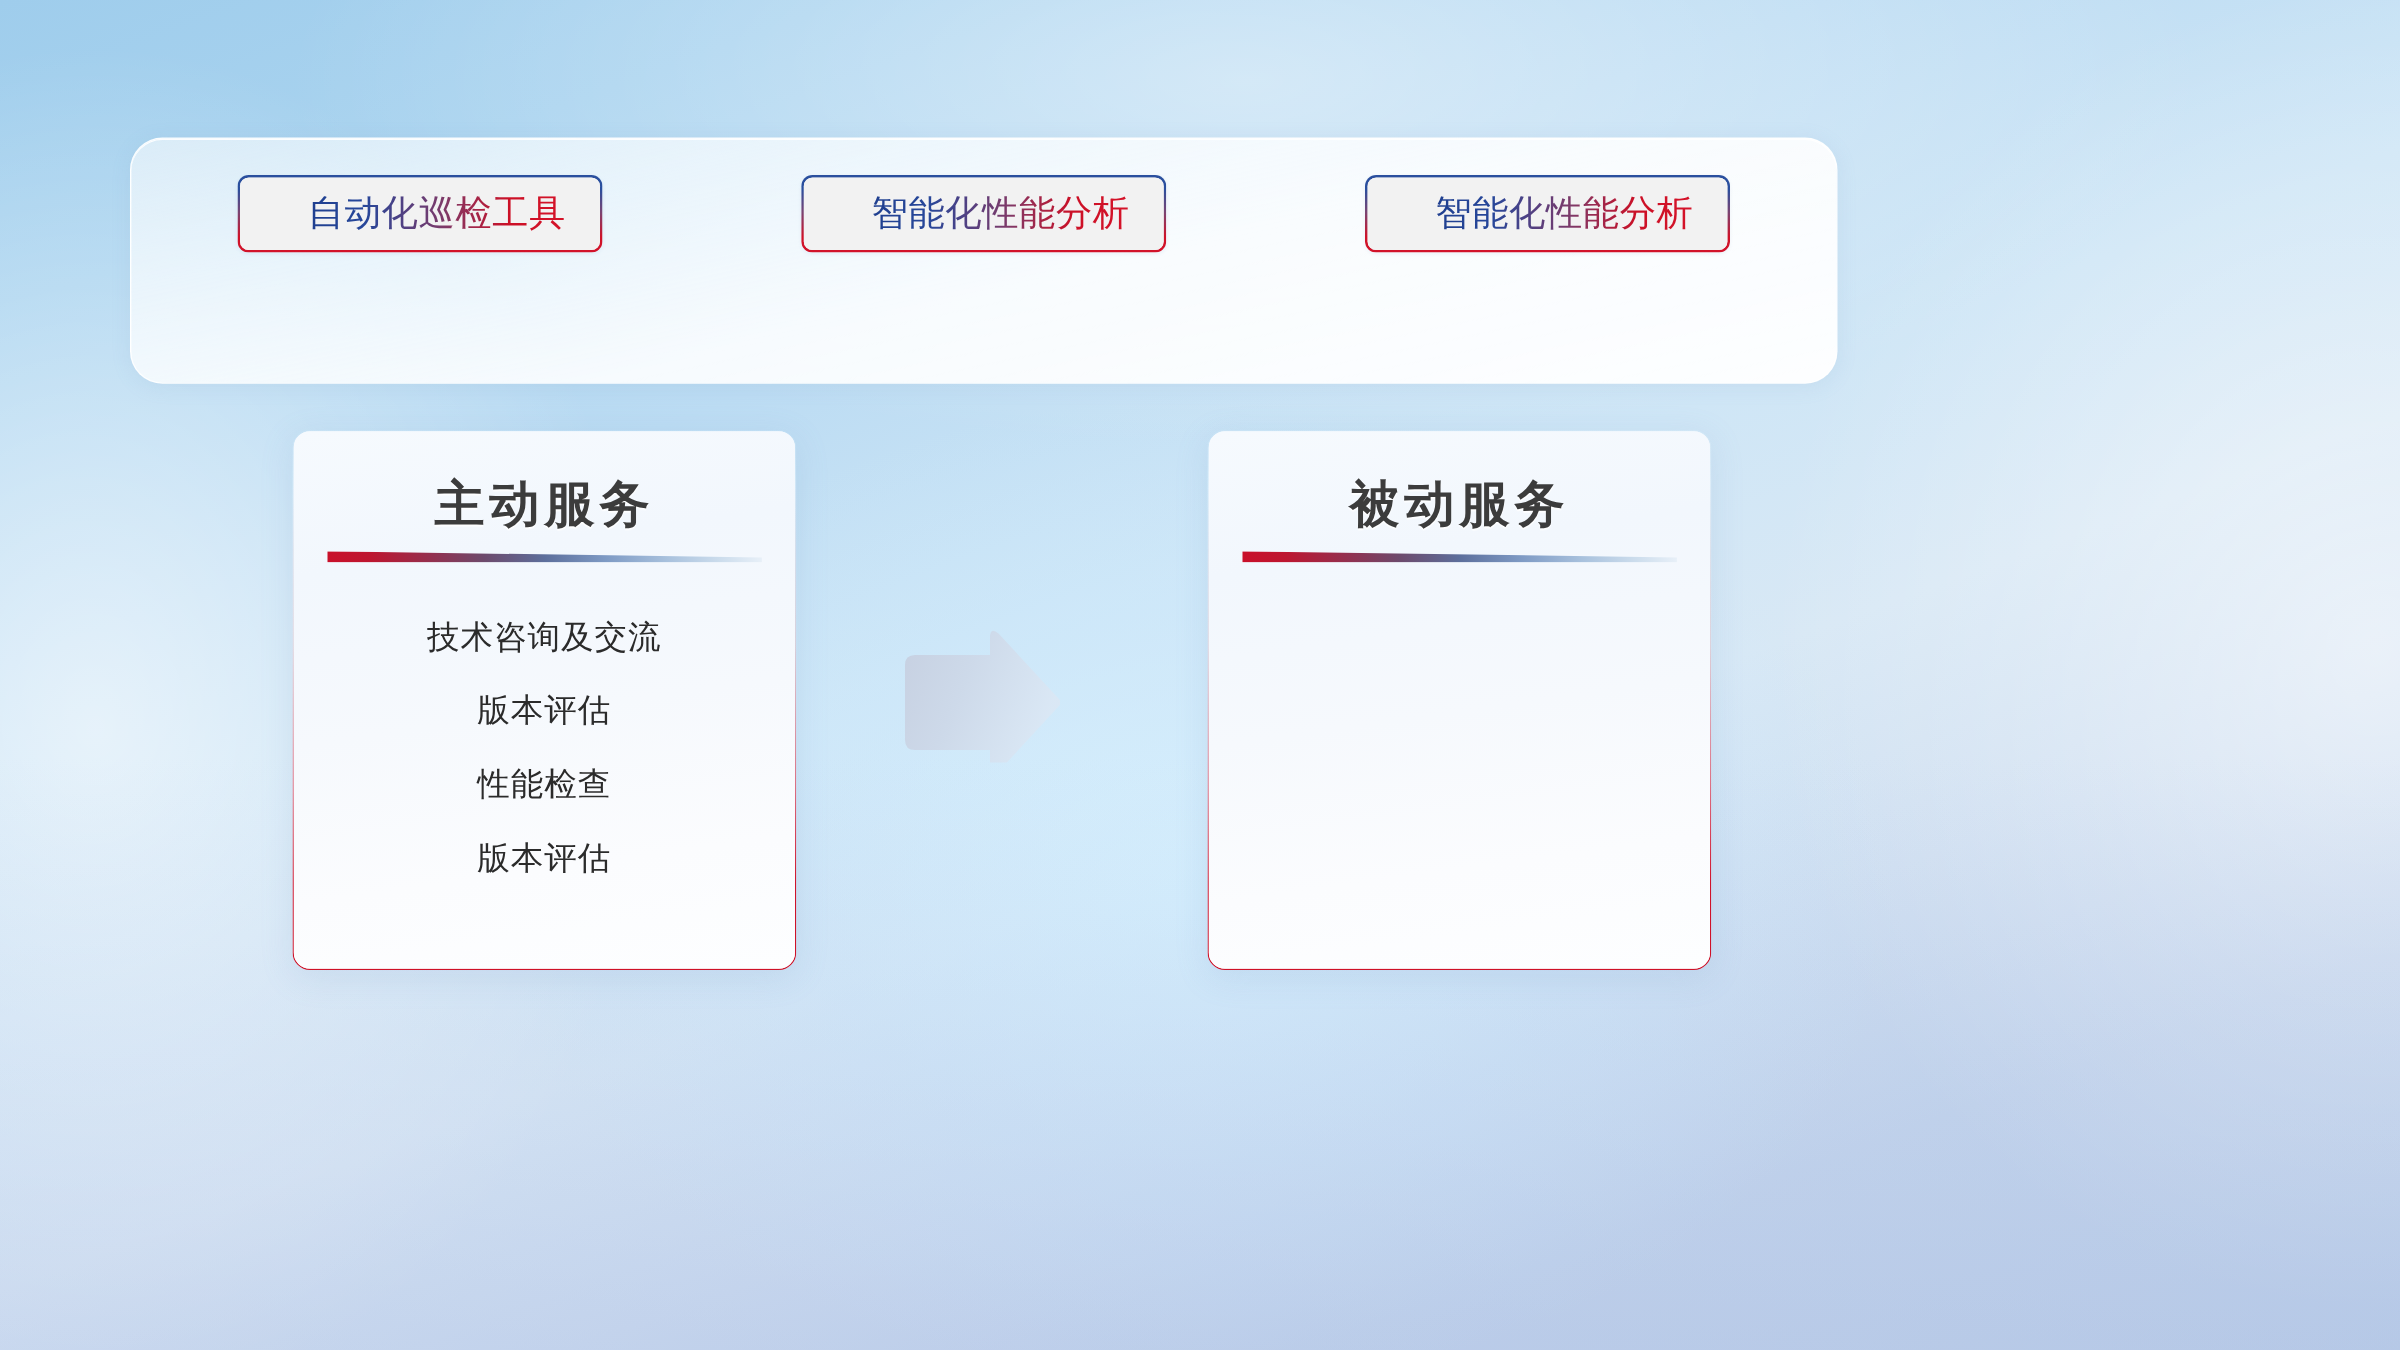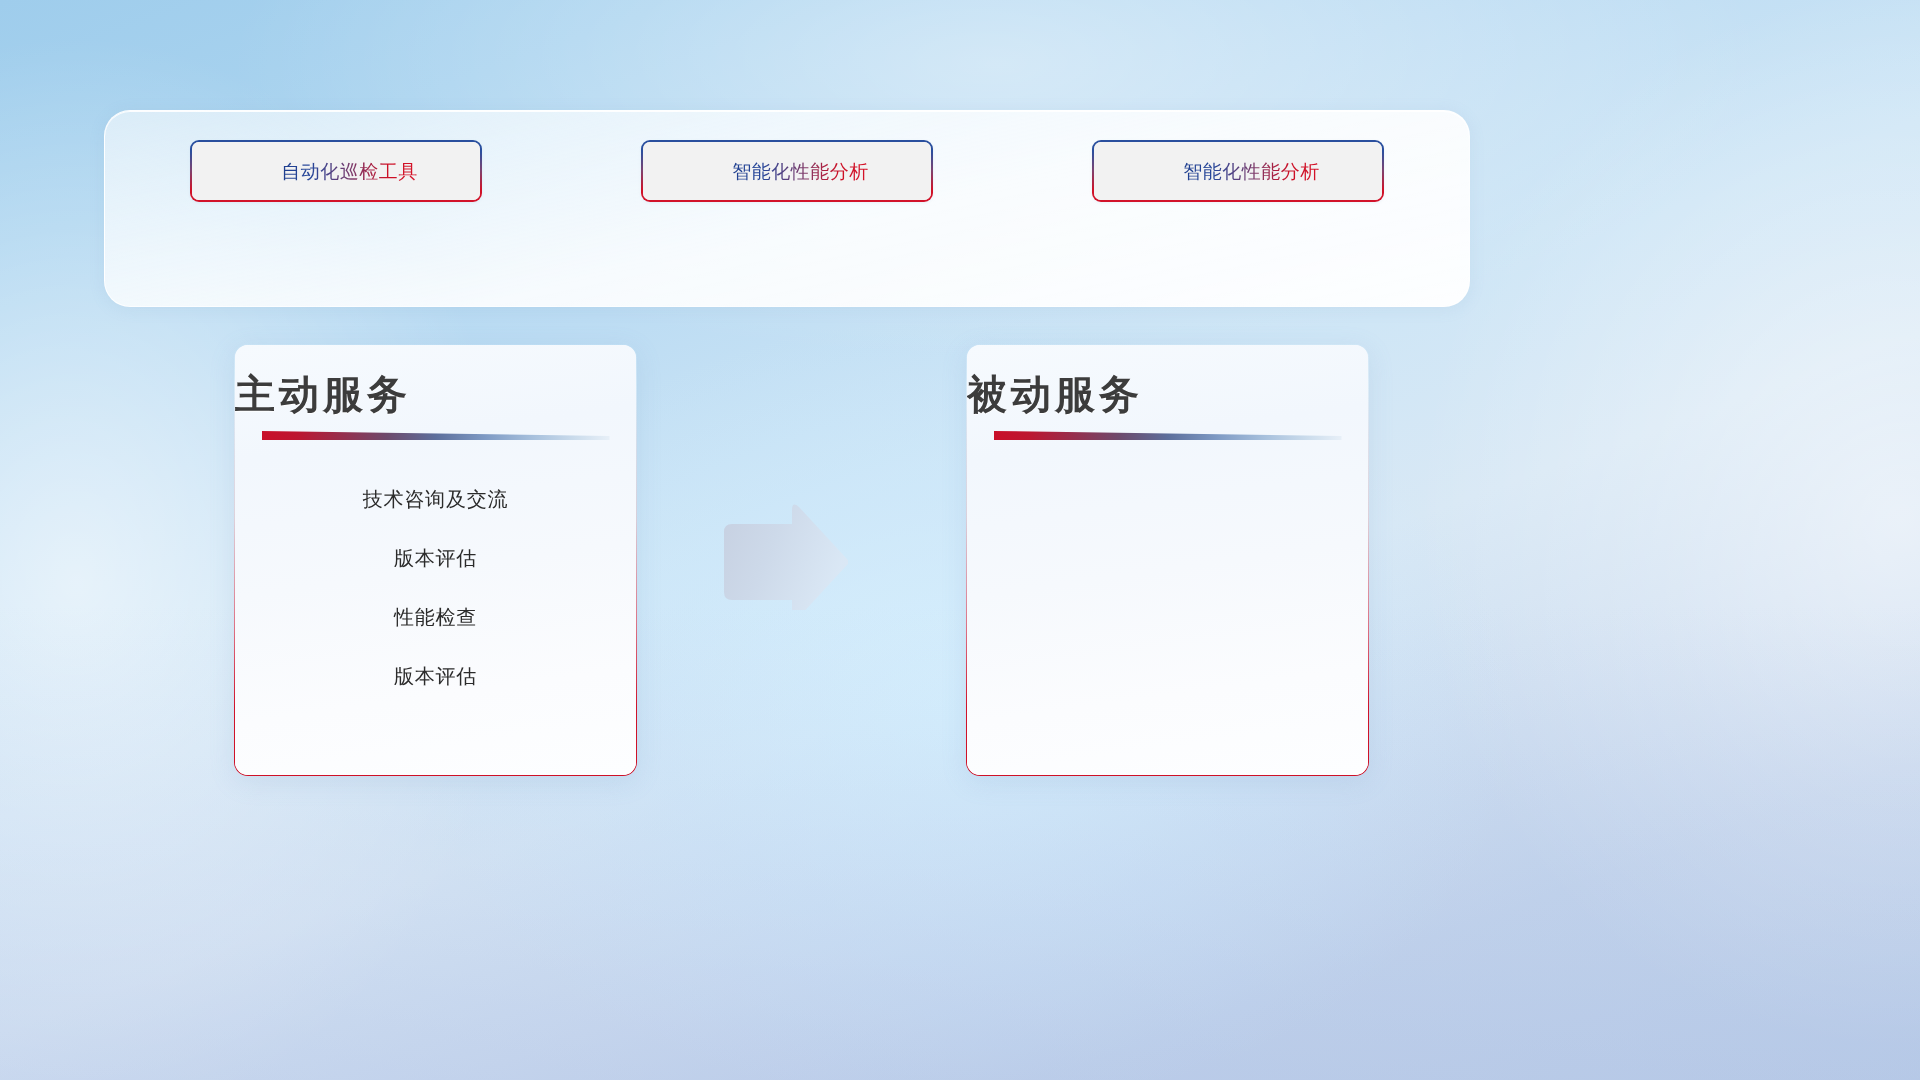--- a/index.html
+++ b/index.html
@@ -112,21 +112,21 @@
   .pill-inner {
     height: 100%;
     width: 100%;
     border-radius: 7px;
     background: #f2f2f2;
     display: flex;
     align-items: center;
     justify-content: center;
   }
   .pill-text {
-    font-size: 19px;
+    font-size: 29px;
     font-weight: 400;
     letter-spacing: 0.5px;
     line-height: 1;
     white-space: nowrap;
     background: linear-gradient(to right, #1f3f8f 0%, #27479a 22%, #7b3a6a 52%, #cc1026 78%, #d51329 100%);
     -webkit-background-clip: text;
     background-clip: text;
     -webkit-text-fill-color: transparent;
     color: #7b3a6a;
     margin-left: 27px;
@@ -178,22 +178,22 @@
         #f2f7fd 24%,
         #f6f9fd 52%,
         #fbfcfe 78%,
         #fdfeff 100%);
     overflow: hidden;
   }
   .card-left { left: 234px; top: 344px; }
   .card-right { left: 966px; top: 344px; }
 
   .card-title {
-    margin-top: 26px;
-    text-align: left;
+    margin-top: 36px;
+    text-align: center;
     font-size: 40px;
     font-weight: 700;
     letter-spacing: 4px;
     color: #3c3c3c;
     line-height: 1.15;
     text-shadow: 0 1px 1px rgba(255,255,255,0.9);
   }
   .card-divider {
     position: relative;
     margin: 14px auto 0 auto;
@@ -223,21 +223,21 @@
     display: flex;
     flex-direction: column;
     align-items: center;
     gap: 0;
   }
   .card-list-item {
     height: 59px;
     display: flex;
     align-items: center;
     justify-content: center;
-    font-size: 20px;
+    font-size: 26px;
     letter-spacing: 0.8px;
     color: #2b2b2b;
     white-space: nowrap;
     text-align: center;
   }
 
   
   .arrow {
     position: absolute;
     left: 716px;

